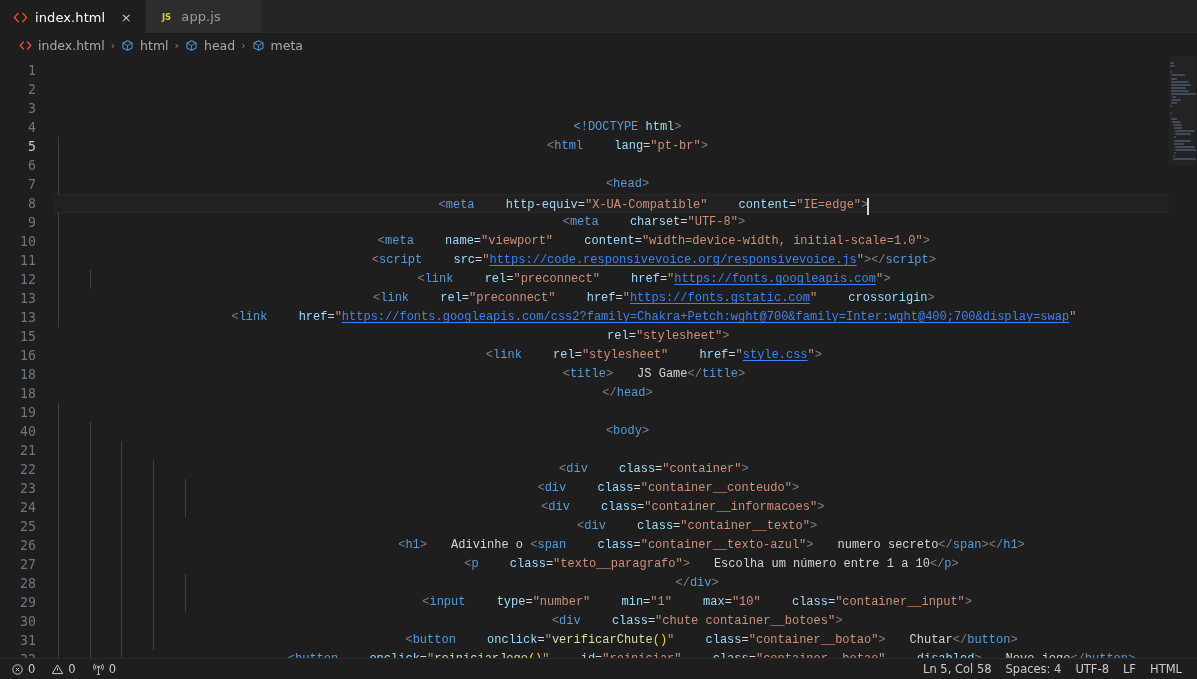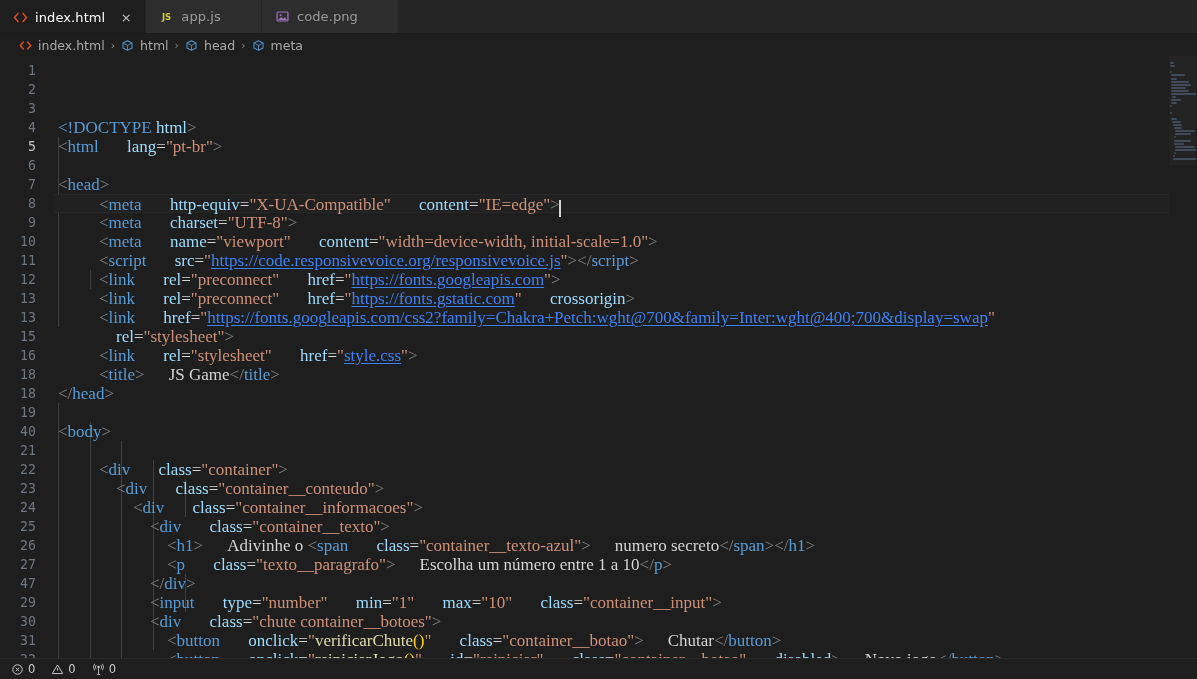--- a/index.html
+++ b/index.html
@@ -120,26 +120,27 @@
   }
   .gutter .ln { padding-right: 18px; height: 19px; }
   .gutter .ln.active { color: #c6c6c6; }
 
   .code {
     position: relative;
     flex: 1;
     padding-top: 5px;
     padding-left: 4px;
     box-sizing: border-box;
-    font-family: Liberation Serif, serif;
-    font-size: 17px;
+    font-family: Liberation Mono, monospace;
+    font-size: 12px;
     line-height: 19px;
     white-space: pre;
     color: #d4d4d4;
     overflow: hidden;
+    text-align: center;
   }
   .line { height: 19px; position: relative; }
   .line.active {
     border-top: 1px solid #282828;
     border-bottom: 1px solid #282828;
     background: #212121;
     height: 19px;
     box-sizing: border-box;
     margin-left: -4px;
     padding-left: 4px;
@@ -245,31 +246,20 @@
       <span class="tab-label">index.html</span>
       <span class="tab-close">×</span>
     </div>
     <div class="tab">
       <span class="tab-icon">
         <svg width="15" height="15" viewBox="0 0 16 16">
             <text x="8" y="12" font-family="DejaVu Sans, sans-serif" font-size="9" font-weight="bold" fill="#cbcb41" text-anchor="middle">JS</text>
           </svg>
       </span>
       <span class="tab-label">app.js</span>
-      <span class="tab-close-spacer"></span>
-    </div>
-    <div class="tab">
-      <span class="tab-icon">
-        <svg width="15" height="15" viewBox="0 0 16 16">
-            <rect x="2.2" y="3.2" width="11.6" height="9.6" rx="1" fill="none" stroke="#a074c4" stroke-width="1.3"></rect>
-            <circle cx="6" cy="6.6" r="1.1" fill="#a074c4"></circle>
-            <path d="M3.2 11.6 6.6 8.4l2.2 2 1.8-1.6 2.2 2.8z" fill="#a074c4"></path>
-          </svg>
-      </span>
-      <span class="tab-label">code.png</span>
       <span class="tab-close-spacer"></span>
     </div>
     <div class="tabbar-filler"></div>
   </div>
 
   <div class="breadcrumbs">
     <span class="crumb">
       <span class="crumb-icon">
         <svg width="13" height="13" viewBox="0 0 16 16">
             <path d="M5.4 3.6 1.6 8l3.8 4.4" fill="none" stroke="#e44d26" stroke-width="1.7" stroke-linecap="round" stroke-linejoin="round"></path>
@@ -332,21 +322,21 @@
         <div class="ln">18</div>
         <div class="ln">19</div>
         <div class="ln">40</div>
         <div class="ln">21</div>
         <div class="ln">22</div>
         <div class="ln">23</div>
         <div class="ln">24</div>
         <div class="ln">25</div>
         <div class="ln">26</div>
         <div class="ln">27</div>
-        <div class="ln">47</div>
+        <div class="ln">28</div>
         <div class="ln">29</div>
         <div class="ln">30</div>
         <div class="ln">31</div>
         <div class="ln">32</div>
       </div>
     <div class="code" id="code">
       <div class="guides" id="guides"><div class="guide" style="left: 4px; top: 76px; height: 190px;"></div><div class="guide" style="left: 35.68px; top: 209px; height: 19px;"></div><div class="guide" style="left: 4px; top: 342px; height: 266px;"></div><div class="guide" style="left: 35.68px; top: 361px; height: 247px;"></div><div class="guide" style="left: 67.36px; top: 380px; height: 228px;"></div><div class="guide" style="left: 99.04px; top: 399px; height: 190px;"></div><div class="guide" style="left: 130.72px; top: 418px; height: 38px;"></div><div class="guide" style="left: 130.72px; top: 513px; height: 38px;"></div></div>
     <div class="line"><span class="t-doctype">&lt;!DOCTYPE </span><span class="t-doctype-name">html</span><span class="t-punct">&gt;</span></div><div class="line"><span class="t-punct">&lt;</span><span class="t-tag">html</span><span class="t-txt"> </span><span class="t-attr">lang</span><span class="t-eq">=</span><span class="t-str">"pt-br"</span><span class="t-punct">&gt;</span></div><div class="line">&nbsp;</div><div class="line"><span class="t-punct">&lt;</span><span class="t-tag">head</span><span class="t-punct">&gt;</span></div><div class="line active"><span class="t-txt">    </span><span class="t-punct">&lt;</span><span class="t-tag">meta</span><span class="t-txt"> </span><span class="t-attr">http-equiv</span><span class="t-eq">=</span><span class="t-str">"X-UA-Compatible"</span><span class="t-txt"> </span><span class="t-attr">content</span><span class="t-eq">=</span><span class="t-str">"IE=edge"</span><span class="t-punct">&gt;</span><span class="cursor"></span></div><div class="line"><span class="t-txt">    </span><span class="t-punct">&lt;</span><span class="t-tag">meta</span><span class="t-txt"> </span><span class="t-attr">charset</span><span class="t-eq">=</span><span class="t-str">"UTF-8"</span><span class="t-punct">&gt;</span></div><div class="line"><span class="t-txt">    </span><span class="t-punct">&lt;</span><span class="t-tag">meta</span><span class="t-txt"> </span><span class="t-attr">name</span><span class="t-eq">=</span><span class="t-str">"viewport"</span><span class="t-txt"> </span><span class="t-attr">content</span><span class="t-eq">=</span><span class="t-str">"width=device-width, initial-scale=1.0"</span><span class="t-punct">&gt;</span></div><div class="line"><span class="t-txt">    </span><span class="t-punct">&lt;</span><span class="t-tag">script</span><span class="t-txt"> </span><span class="t-attr">src</span><span class="t-eq">=</span><span class="t-str">"</span><span class="t-link">https://code.responsivevoice.org/responsivevoice.js</span><span class="t-str">"</span><span class="t-punct">&gt;</span><span class="t-punct">&lt;/</span><span class="t-tag">script</span><span class="t-punct">&gt;</span></div><div class="line"><span class="t-txt">    </span><span class="t-punct">&lt;</span><span class="t-tag">link</span><span class="t-txt"> </span><span class="t-attr">rel</span><span class="t-eq">=</span><span class="t-str">"preconnect"</span><span class="t-txt"> </span><span class="t-attr">href</span><span class="t-eq">=</span><span class="t-str">"</span><span class="t-link">https://fonts.googleapis.com</span><span class="t-str">"</span><span class="t-punct">&gt;</span></div><div class="line"><span class="t-txt">    </span><span class="t-punct">&lt;</span><span class="t-tag">link</span><span class="t-txt"> </span><span class="t-attr">rel</span><span class="t-eq">=</span><span class="t-str">"preconnect"</span><span class="t-txt"> </span><span class="t-attr">href</span><span class="t-eq">=</span><span class="t-str">"</span><span class="t-link">https://fonts.gstatic.com</span><span class="t-str">"</span><span class="t-txt"> </span><span class="t-attr">crossorigin</span><span class="t-punct">&gt;</span></div><div class="line"><span class="t-txt">    </span><span class="t-punct">&lt;</span><span class="t-tag">link</span><span class="t-txt"> </span><span class="t-attr">href</span><span class="t-eq">=</span><span class="t-str">"</span><span class="t-link">https://fonts.googleapis.com/css2?family=Chakra+Petch:wght@700&amp;family=Inter:wght@400;700&amp;display=swap</span><span class="t-str">"</span></div><div class="line"><span class="t-txt">        </span><span class="t-attr">rel</span><span class="t-eq">=</span><span class="t-str">"stylesheet"</span><span class="t-punct">&gt;</span></div><div class="line"><span class="t-txt">    </span><span class="t-punct">&lt;</span><span class="t-tag">link</span><span class="t-txt"> </span><span class="t-attr">rel</span><span class="t-eq">=</span><span class="t-str">"stylesheet"</span><span class="t-txt"> </span><span class="t-attr">href</span><span class="t-eq">=</span><span class="t-str">"</span><span class="t-link">style.css</span><span class="t-str">"</span><span class="t-punct">&gt;</span></div><div class="line"><span class="t-txt">    </span><span class="t-punct">&lt;</span><span class="t-tag">title</span><span class="t-punct">&gt;</span><span class="t-txt">JS Game</span><span class="t-punct">&lt;/</span><span class="t-tag">title</span><span class="t-punct">&gt;</span></div><div class="line"><span class="t-punct">&lt;/</span><span class="t-tag">head</span><span class="t-punct">&gt;</span></div><div class="line">&nbsp;</div><div class="line"><span class="t-punct">&lt;</span><span class="t-tag">body</span><span class="t-punct">&gt;</span></div><div class="line">&nbsp;</div><div class="line"><span class="t-txt">    </span><span class="t-punct">&lt;</span><span class="t-tag">div</span><span class="t-txt"> </span><span class="t-attr">class</span><span class="t-eq">=</span><span class="t-str">"container"</span><span class="t-punct">&gt;</span></div><div class="line"><span class="t-txt">        </span><span class="t-punct">&lt;</span><span class="t-tag">div</span><span class="t-txt"> </span><span class="t-attr">class</span><span class="t-eq">=</span><span class="t-str">"container__conteudo"</span><span class="t-punct">&gt;</span></div><div class="line"><span class="t-txt">            </span><span class="t-punct">&lt;</span><span class="t-tag">div</span><span class="t-txt"> </span><span class="t-attr">class</span><span class="t-eq">=</span><span class="t-str">"container__informacoes"</span><span class="t-punct">&gt;</span></div><div class="line"><span class="t-txt">                </span><span class="t-punct">&lt;</span><span class="t-tag">div</span><span class="t-txt"> </span><span class="t-attr">class</span><span class="t-eq">=</span><span class="t-str">"container__texto"</span><span class="t-punct">&gt;</span></div><div class="line"><span class="t-txt">                    </span><span class="t-punct">&lt;</span><span class="t-tag">h1</span><span class="t-punct">&gt;</span><span class="t-txt">Adivinhe o </span><span class="t-punct">&lt;</span><span class="t-tag">span</span><span class="t-txt"> </span><span class="t-attr">class</span><span class="t-eq">=</span><span class="t-str">"container__texto-azul"</span><span class="t-punct">&gt;</span><span class="t-txt">numero secreto</span><span class="t-punct">&lt;/</span><span class="t-tag">span</span><span class="t-punct">&gt;</span><span class="t-punct">&lt;/</span><span class="t-tag">h1</span><span class="t-punct">&gt;</span></div><div class="line"><span class="t-txt">                    </span><span class="t-punct">&lt;</span><span class="t-tag">p</span><span class="t-txt"> </span><span class="t-attr">class</span><span class="t-eq">=</span><span class="t-str">"texto__paragrafo"</span><span class="t-punct">&gt;</span><span class="t-txt">Escolha um número entre 1 a 10</span><span class="t-punct">&lt;/</span><span class="t-tag">p</span><span class="t-punct">&gt;</span></div><div class="line"><span class="t-txt">                </span><span class="t-punct">&lt;/</span><span class="t-tag">div</span><span class="t-punct">&gt;</span></div><div class="line"><span class="t-txt">                </span><span class="t-punct">&lt;</span><span class="t-tag">input</span><span class="t-txt"> </span><span class="t-attr">type</span><span class="t-eq">=</span><span class="t-str">"number"</span><span class="t-txt"> </span><span class="t-attr">min</span><span class="t-eq">=</span><span class="t-str">"1"</span><span class="t-txt"> </span><span class="t-attr">max</span><span class="t-eq">=</span><span class="t-str">"10"</span><span class="t-txt"> </span><span class="t-attr">class</span><span class="t-eq">=</span><span class="t-str">"container__input"</span><span class="t-punct">&gt;</span></div><div class="line"><span class="t-txt">                </span><span class="t-punct">&lt;</span><span class="t-tag">div</span><span class="t-txt"> </span><span class="t-attr">class</span><span class="t-eq">=</span><span class="t-str">"chute container__botoes"</span><span class="t-punct">&gt;</span></div><div class="line"><span class="t-txt">                    </span><span class="t-punct">&lt;</span><span class="t-tag">button</span><span class="t-txt"> </span><span class="t-attr">onclick</span><span class="t-eq">=</span><span class="t-str">"</span><span class="t-fn">verificarChute</span><span class="t-paren">()</span><span class="t-str">"</span><span class="t-txt"> </span><span class="t-attr">class</span><span class="t-eq">=</span><span class="t-str">"container__botao"</span><span class="t-punct">&gt;</span><span class="t-txt">Chutar</span><span class="t-punct">&lt;/</span><span class="t-tag">button</span><span class="t-punct">&gt;</span></div><div class="line"><span class="t-txt">                    </span><span class="t-punct">&lt;</span><span class="t-tag">button</span><span class="t-txt"> </span><span class="t-attr">onclick</span><span class="t-eq">=</span><span class="t-str">"</span><span class="t-fn">reiniciarJogo</span><span class="t-paren">()</span><span class="t-str">"</span><span class="t-txt"> </span><span class="t-attr">id</span><span class="t-eq">=</span><span class="t-str">"reiniciar"</span><span class="t-txt"> </span><span class="t-attr">class</span><span class="t-eq">=</span><span class="t-str">"container__botao"</span><span class="t-txt"> </span><span class="t-attr">disabled</span><span class="t-punct">&gt;</span><span class="t-txt">Novo jogo</span><span class="t-punct">&lt;/</span><span class="t-tag">button</span><span class="t-punct">&gt;</span></div></div>
     <div class="minimap" id="minimap">
         <div class="mm-row" style="top: 6px; left: 1px; width: 3.9px; background: rgba(120, 150, 190, 0.34);"></div>
@@ -407,14 +397,21 @@
         <span class="sb-icon">
           <svg width="13" height="13" viewBox="0 0 16 16">
               <circle cx="8" cy="5" r="1.5" fill="#cccccc"></circle>
               <path d="M5.2 2.4a4 4 0 0 0 0 5.2M10.8 2.4a4 4 0 0 1 0 5.2M3.3 1a6.4 6.4 0 0 0 0 8M12.7 1a6.4 6.4 0 0 1 0 8" fill="none" stroke="#cccccc" stroke-width="1.05"></path>
               <path d="M8 6.5v7M6 14h4" stroke="#cccccc" stroke-width="1.1"></path>
             </svg>
         </span>
         <span>0</span>
       </span>
     </div>
+    <div class="sb-right">
+      <span class="sb-item">Ln 5, Col 58</span>
+      <span class="sb-item">Spaces: 4</span>
+      <span class="sb-item">UTF-8</span>
+      <span class="sb-item">LF</span>
+      <span class="sb-item">HTML</span>
+    </div>
   </div>
 </div>
 
 </body></html>

